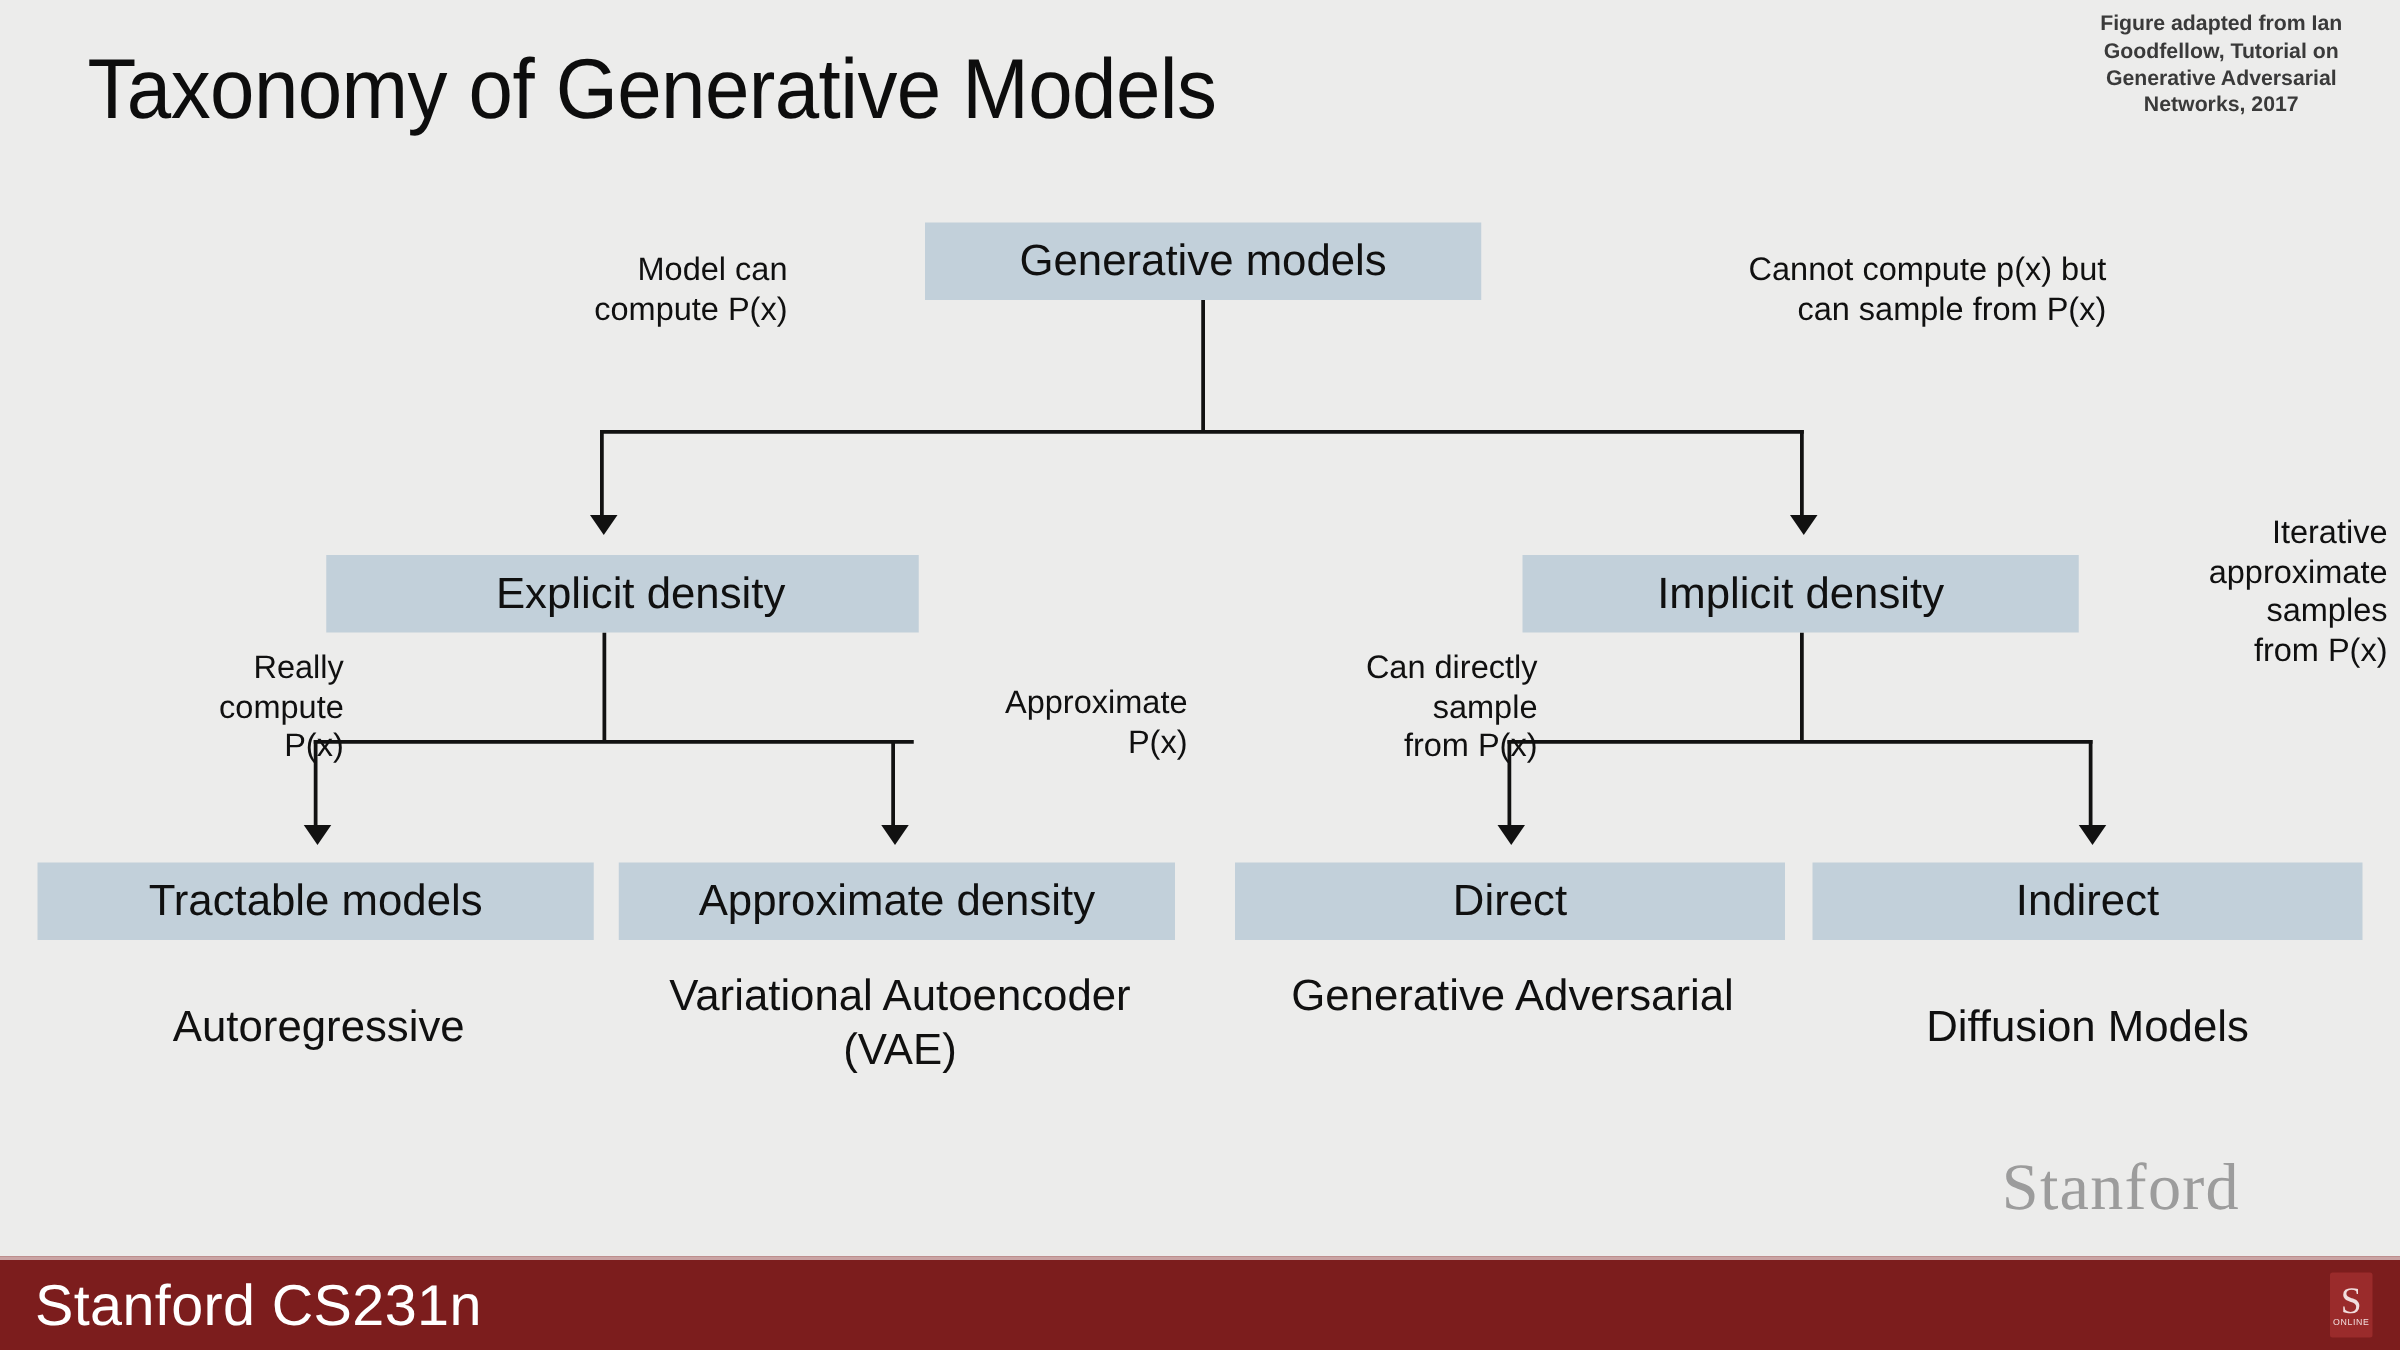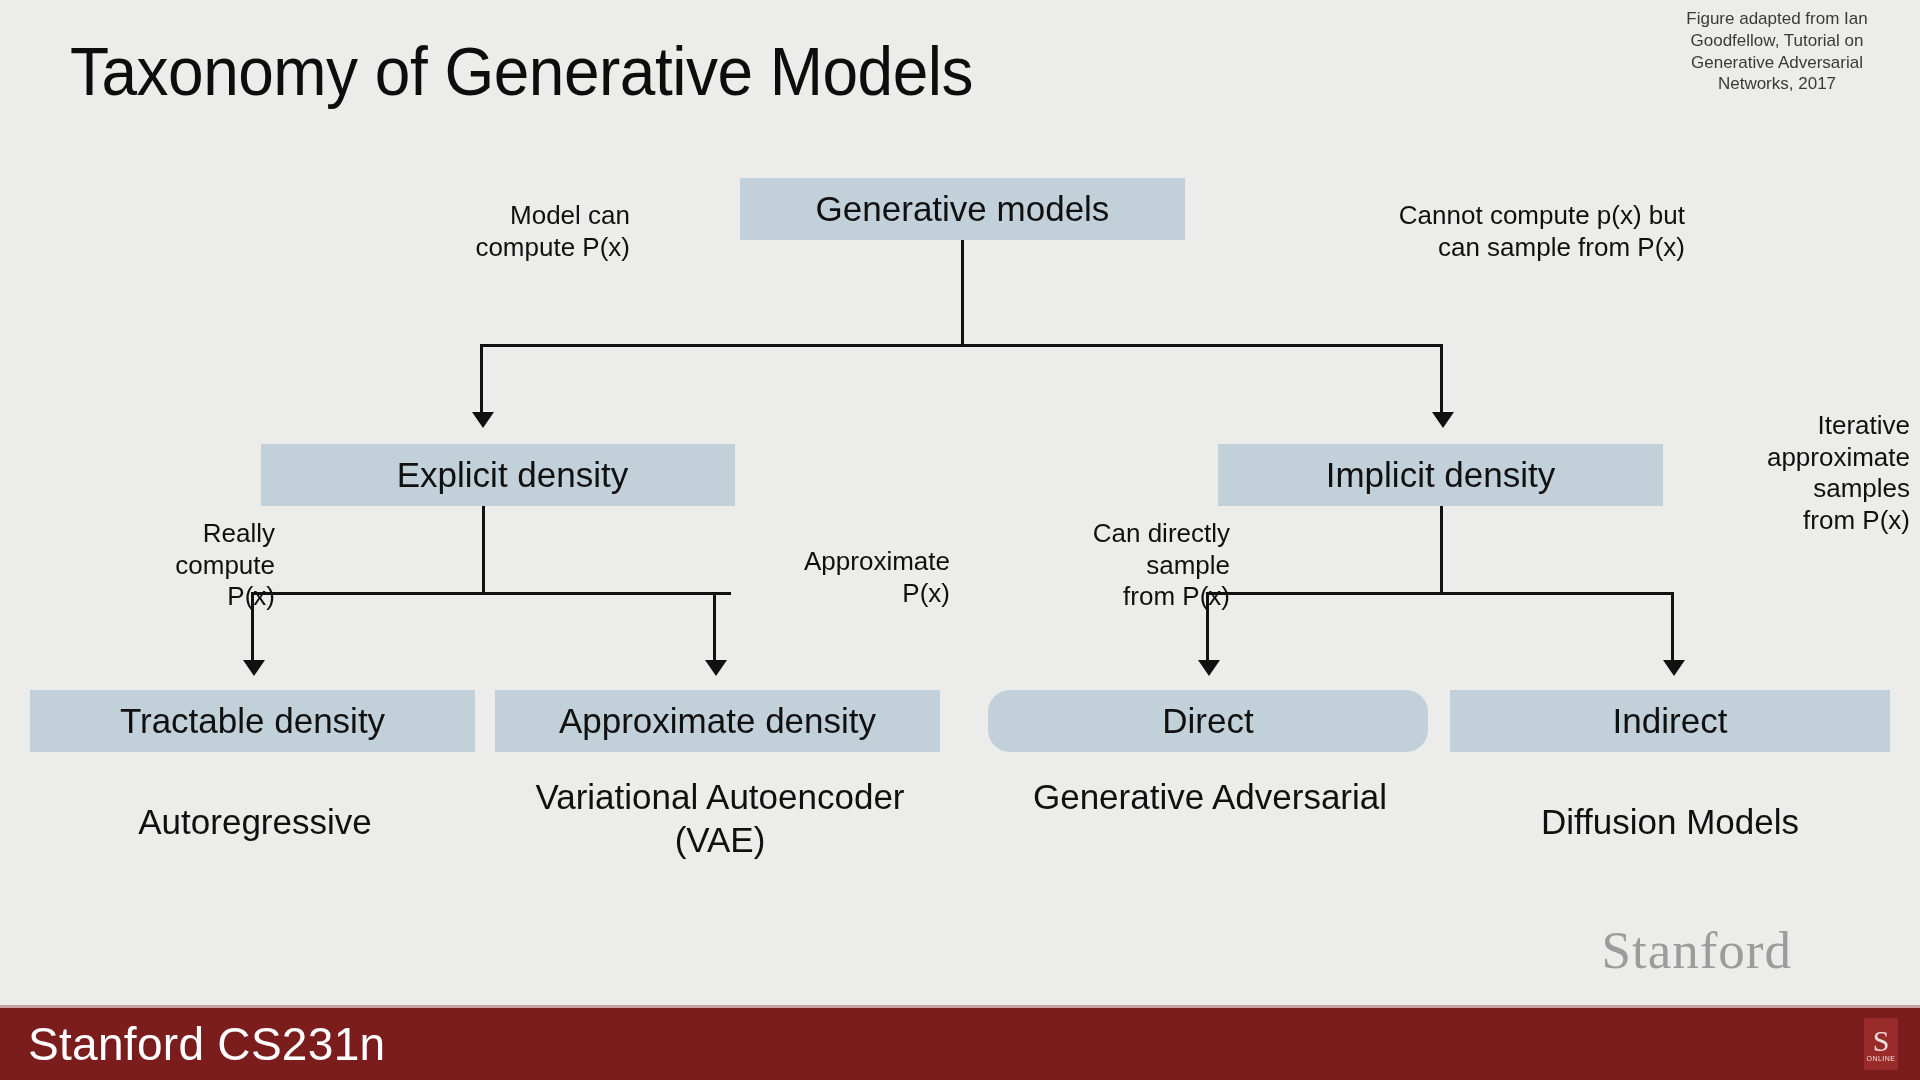--- a/index.html
+++ b/index.html
@@ -16,35 +16,35 @@
     position:absolute;left:70px;top:32px;
     font-size:68px;font-weight:400;letter-spacing:-0.5px;
     color:#0d0d0d;white-space:nowrap;
     transform:scaleX(0.94);transform-origin:left top;
   }
 
   
   #credit{
     position:absolute;right:18px;top:8px;width:250px;
     text-align:center;font-size:17px;line-height:1.28;
-    color:#3a3a3a;font-weight:400;
+    color:#3a3a3a;font-weight:700;
   }
 
   
   .node{
     position:absolute;background:#c2d0da;
     display:flex;align-items:center;justify-content:center;
     font-size:35px;color:#101010;white-space:nowrap;
   }
   #n-root      {left:740px;  top:178px; width:445px; height:62px;}
   #n-explicit  {left:261px;  top:444px; width:445px; height:62px;padding-left:29px;}
   #n-implicit  {left:1218px; top:444px; width:445px; height:62px;}
   #n-tractable {left:30px;   top:690px; width:445px; height:62px;}
   #n-approx    {left:495px;  top:690px; width:445px; height:62px;}
-  #n-direct    {left:988px;  top:690px; width:440px; height:62px;border-radius:22px;}
+  #n-direct    {left:988px;  top:690px; width:440px; height:62px;}
   #n-indirect  {left:1450px; top:690px; width:440px; height:62px;}
 
   
   .elabel{
     position:absolute;text-align:right;
     font-size:26px;line-height:1.22;color:#101010;
   }
   #l-left-top   {left:330px;  top:200px; width:300px;}
   #l-right-top  {left:1215px; top:200px; width:470px;}
   #l-really     {left:45px;   top:518px; width:230px;}
@@ -129,21 +129,21 @@
   <div class="node" id="n-root">
     <span>Generative models</span>
   </div>
   <div class="node" id="n-explicit">
     <span>Explicit density</span>
   </div>
   <div class="node" id="n-implicit">
     <span>Implicit density</span>
   </div>
   <div class="node" id="n-tractable">
-    <span>Tractable density</span>
+    <span>Tractable models</span>
   </div>
   <div class="node" id="n-approx">
     <span>Approximate density</span>
   </div>
   <div class="node" id="n-direct">
     <span>Direct</span>
   </div>
   <div class="node" id="n-indirect">
     <span>Indirect</span>
   </div>

